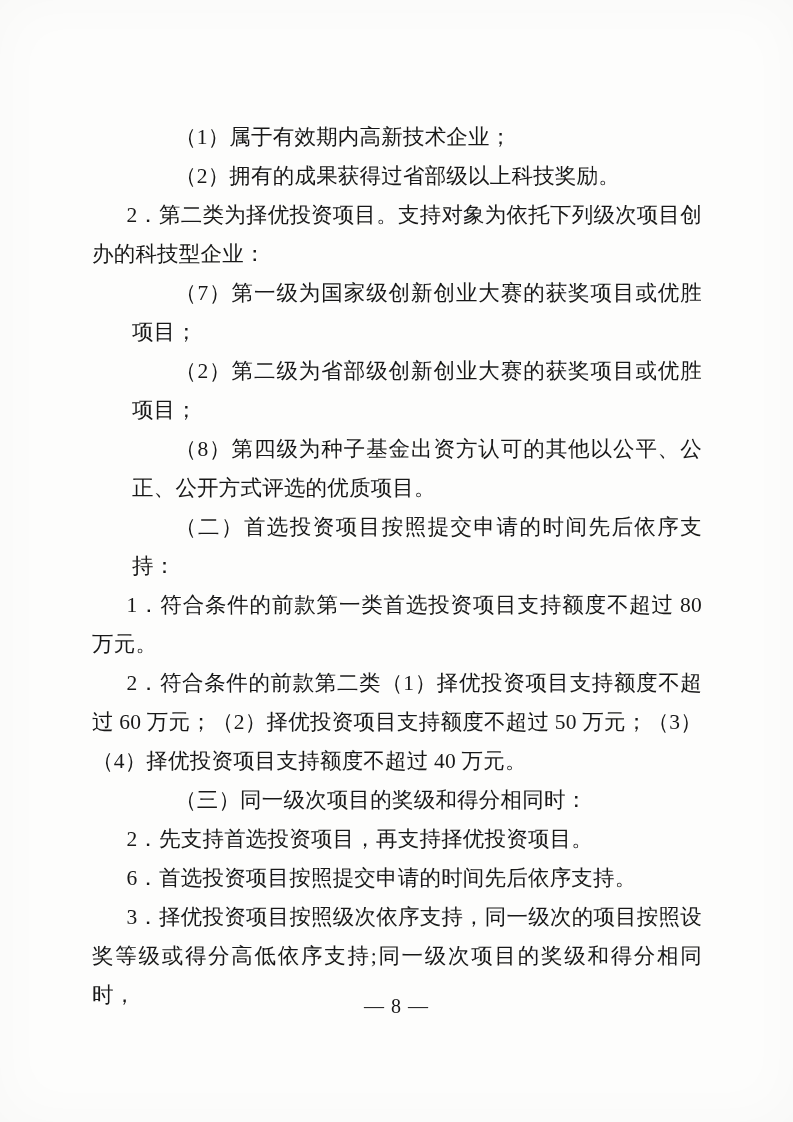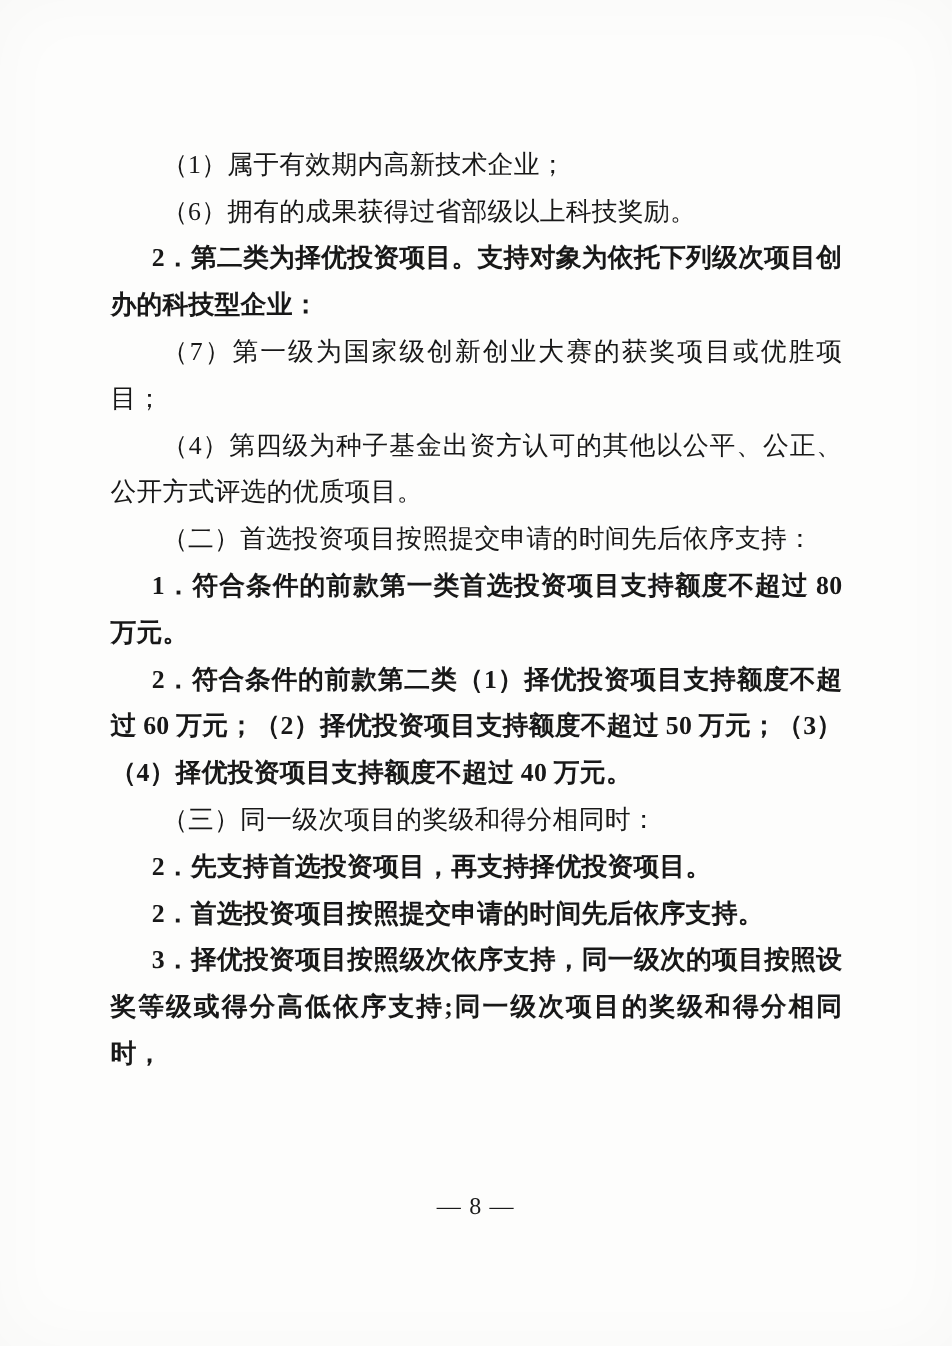--- a/index.html
+++ b/index.html
@@ -33,24 +33,24 @@
     font-size: 21.5px;
     line-height: 39px;
     text-align: justify;
     text-justify: inter-ideograph;
     margin: 0 0 0 0;
     letter-spacing: 0.2px;
     color: #181818;
   }
   .indent {
     text-indent: 2em;
+    margin-left: 40px;
   }
   .indent-sm {
     text-indent: 1.6em;
-    font-weight: bold;
   }
   .pagenum {
     position: absolute;
     left: 0;
     right: 0;
     top: 995px;
     text-align: center;
     font-size: 20px;
     font-family: "Liberation Serif", "DejaVu Serif", serif;
     color: #1a1a1a;
@@ -62,27 +62,28 @@
     pointer-events: none;
     box-shadow: inset 0 0 60px rgba(0,0,0,0.025);
   }
 </style>
 </head>
 <body>
 
 <div class="page">
   <div class="content">
     <p class="para indent">（1）属于有效期内高新技术企业；</p>
-    <p class="para indent">（6）拥有的成果获得过省部级以上科技奖励。</p>
+    <p class="para indent">（2）拥有的成果获得过省部级以上科技奖励。</p>
     <p class="para indent-sm">2．第二类为择优投资项目。支持对象为依托下列级次项目创办的科技型企业：</p>
     <p class="para indent">（7）第一级为国家级创新创业大赛的获奖项目或优胜项目；</p>
-    <p class="para indent">（4）第四级为种子基金出资方认可的其他以公平、公正、公开方式评选的优质项目。</p>
+    <p class="para indent">（2）第二级为省部级创新创业大赛的获奖项目或优胜项目；</p>
+    <p class="para indent">（8）第四级为种子基金出资方认可的其他以公平、公正、公开方式评选的优质项目。</p>
     <p class="para indent">（二）首选投资项目按照提交申请的时间先后依序支持：</p>
     <p class="para indent-sm">1．符合条件的前款第一类首选投资项目支持额度不超过 80 万元。</p>
     <p class="para indent-sm">2．符合条件的前款第二类（1）择优投资项目支持额度不超过 60 万元；（2）择优投资项目支持额度不超过 50 万元；（3）（4）择优投资项目支持额度不超过 40 万元。</p>
     <p class="para indent">（三）同一级次项目的奖级和得分相同时：</p>
     <p class="para indent-sm">2．先支持首选投资项目，再支持择优投资项目。</p>
-    <p class="para indent-sm">2．首选投资项目按照提交申请的时间先后依序支持。</p>
+    <p class="para indent-sm">6．首选投资项目按照提交申请的时间先后依序支持。</p>
     <p class="para indent-sm">3．择优投资项目按照级次依序支持，同一级次的项目按照设奖等级或得分高低依序支持;同一级次项目的奖级和得分相同时，</p>
   </div>
   <div class="pagenum">— 8 —</div>
   <div class="noise-edge"></div>
 </div>
 
 </body></html>

